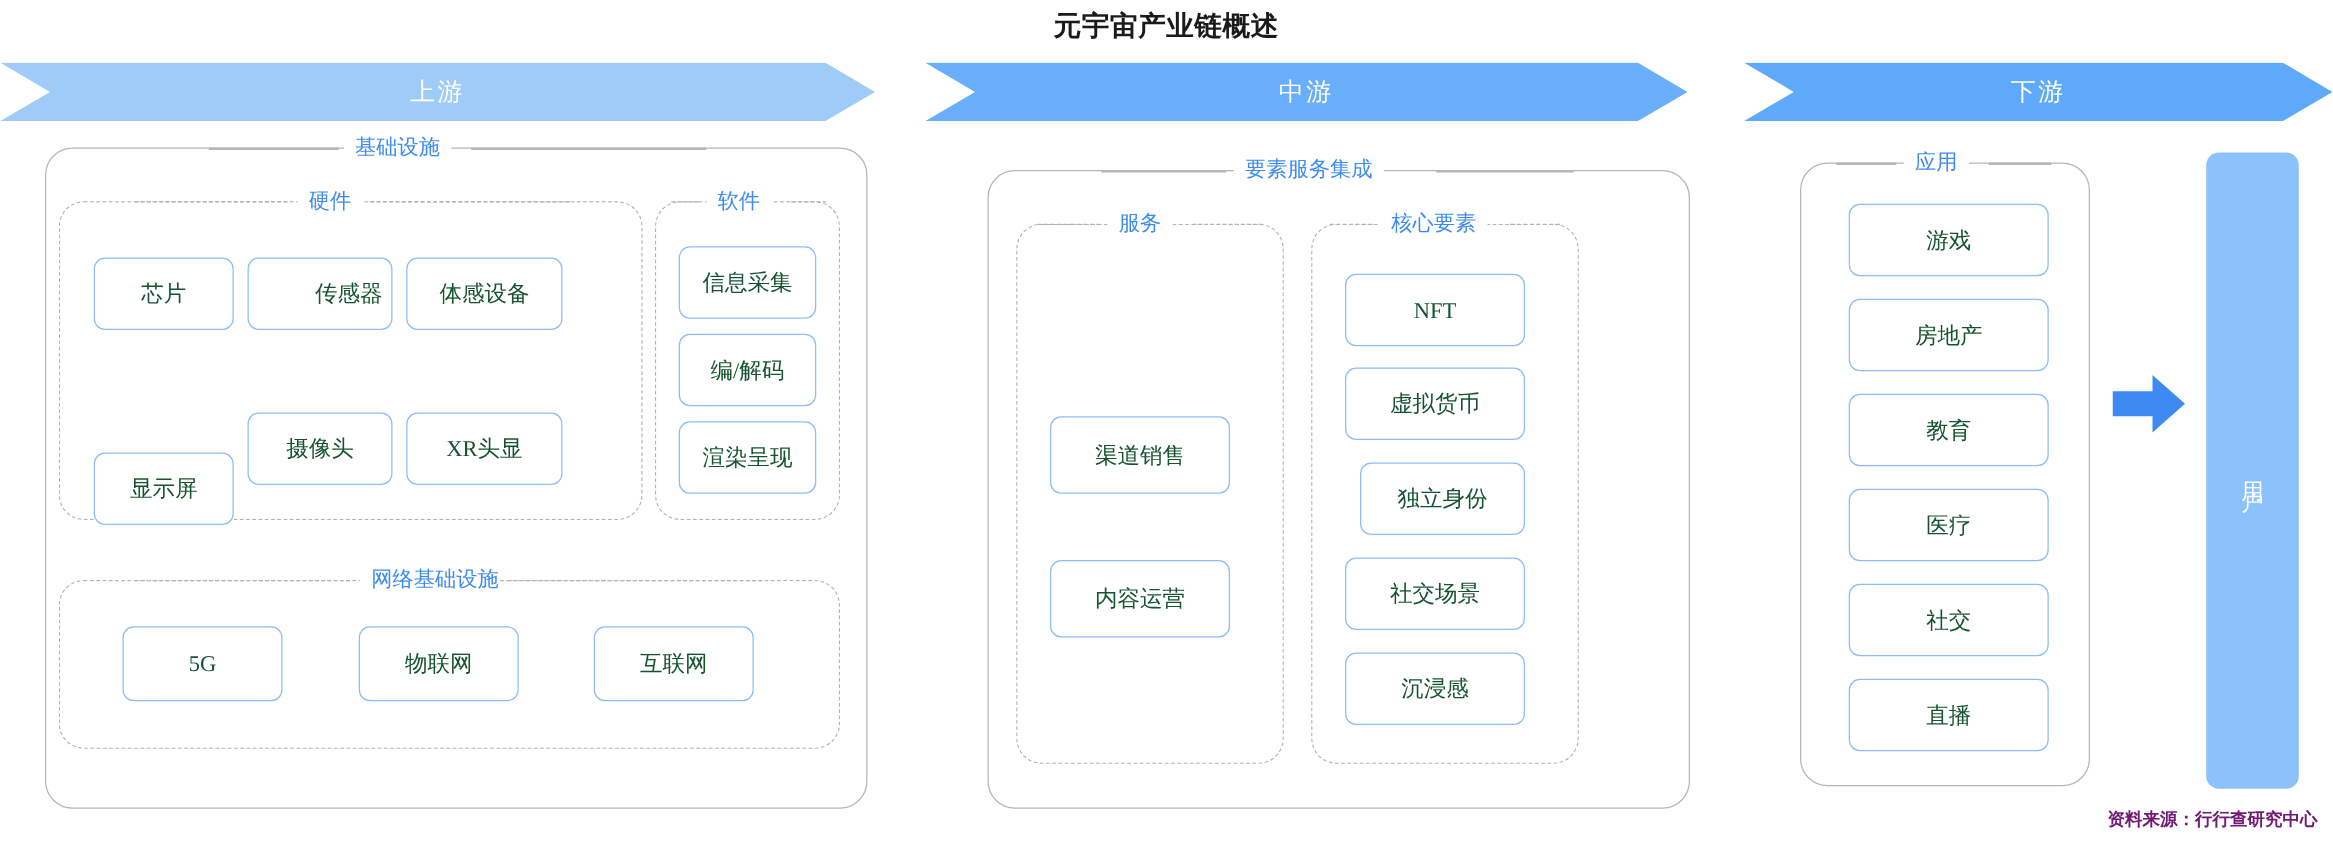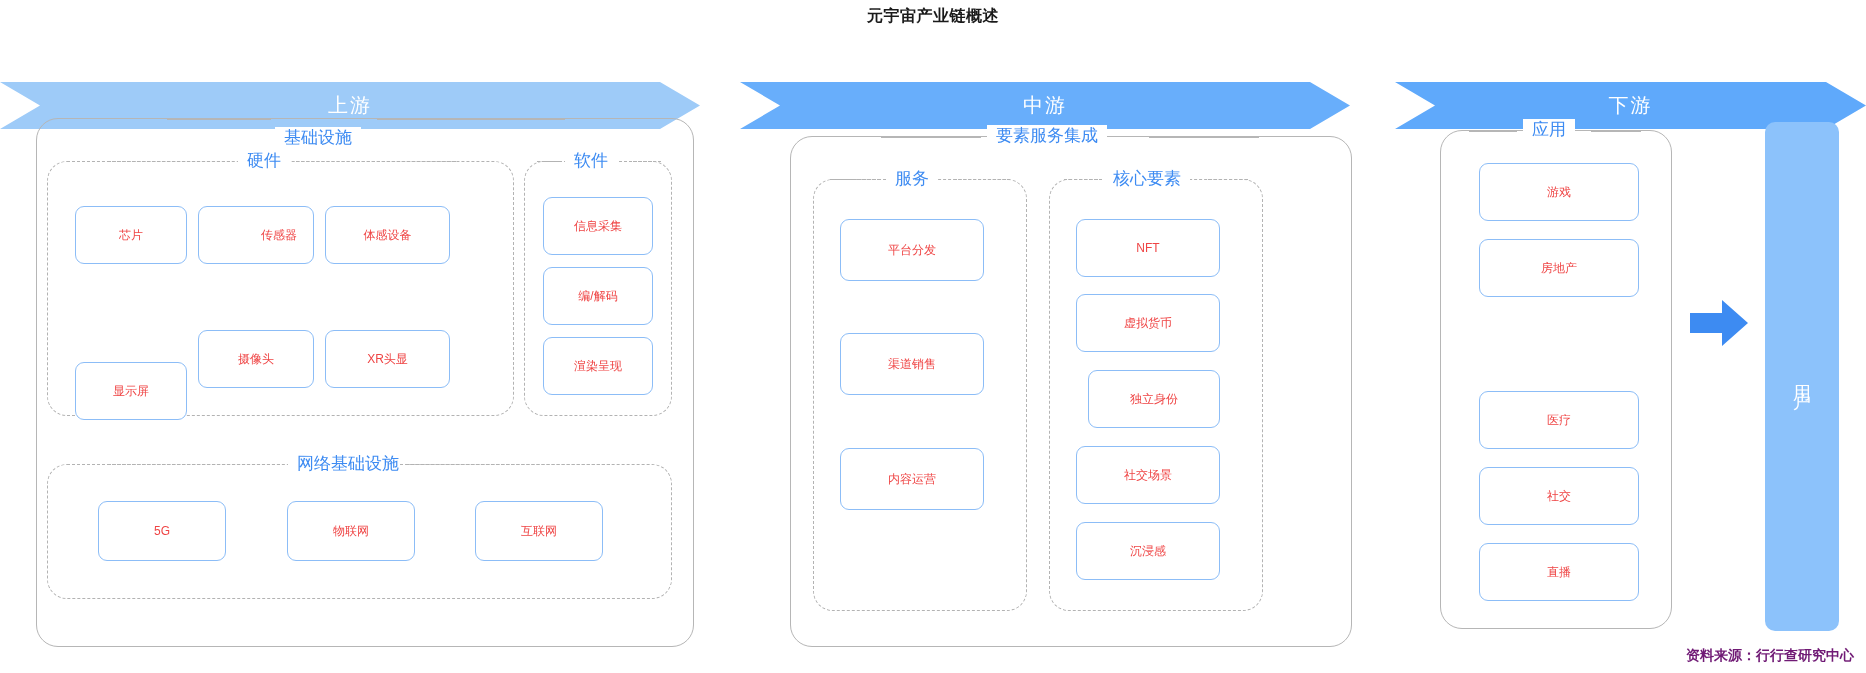--- a/index.html
+++ b/index.html
@@ -3,28 +3,28 @@
 <meta charset="utf-8">
 <style>
   html,body{margin:0;padding:0;}
   body{
     width:1866px;height:673px;background:#ffffff;
     font-family:"Liberation Sans","DejaVu Sans",sans-serif;
     color:#222;overflow:hidden;position:relative;
   }
   .title{
     position:absolute;top:6px;left:0;width:1866px;text-align:center;
-    font-size:16px;font-weight:bold;color:#1a1a1a;letter-spacing:.5px;
+    font-size:22px;font-weight:bold;color:#1a1a1a;letter-spacing:.5px;
   }
 
   
   .band{position:absolute;top:50px;left:0;width:1866px;height:47px;}
   .chev{
     position:absolute;top:0;height:47px;display:flex;align-items:center;
-    justify-content:center;color:#fff;font-size:20px;letter-spacing:2px;margin-top:32px;
+    justify-content:center;color:#fff;font-size:20px;letter-spacing:2px;
   }
   .chev.up{
     left:0;width:700px;background:#9ecbf8;
     clip-path:polygon(0 0,660px 0,700px 50%,660px 100%,0 100%,40px 50%);
   }
   .chev.mid{
     left:740px;width:610px;background:#68aefb;
     clip-path:polygon(0 0,570px 0,610px 50%,570px 100%,0 100%,40px 50%);
   }
   .chev.down{
@@ -37,21 +37,21 @@
   .grp.dashed{border:1.6px dashed #b3b3b3;border-radius:20px;}
   .grp-label{
     position:absolute;top:-12px;background:#fff;padding:0 9px;
     font-size:17px;color:#3d8bf2;white-space:nowrap;line-height:22px;
   }
 
   
   .item{
     position:absolute;border:1.5px solid #8cbdf7;border-radius:9px;
     background:#fff;display:flex;align-items:center;justify-content:center;
-    font-size:12px;color:#ef4444;box-sizing:border-box;
+    font-size:18px;color:#14532d;box-sizing:border-box;font-family:Liberation Serif, serif;
   }
 
   
   .user-panel{
     position:absolute;background:#8cc2fb;border-radius:10px;
     display:flex;align-items:center;justify-content:center;
     color:#fff;font-size:18px;writing-mode:vertical-rl;
     letter-spacing:6px;text-orientation:upright;
   }
   .arrow-right{position:absolute;}
@@ -71,21 +71,21 @@
   </div>
   <div class="chev mid">
     <span>中游</span>
   </div>
   <div class="chev down">
     <span>下游</span>
   </div>
 </div>
 
 <div class="grp" style="left:36px;top:118px;width:656px;height:527px;">
-  <div class="grp-label" style="left:238px;margin-top:20px;">基础设施</div>
+  <div class="grp-label" style="left:238px;">基础设施</div>
 
   <div style="position:absolute;left:130px;top:-1px;width:104px;height:1.6px;background:#b6b6b6;"></div>
   <div style="position:absolute;left:340px;top:-1px;width:188px;height:1.6px;background:#b6b6b6;"></div>
 
   <div class="grp dashed" style="left:10px;top:42px;width:465px;height:253px;">
     <div class="grp-label" style="left:190px;">硬件</div>
     <div style="position:absolute;left:60px;top:-1px;width:122px;height:0;border-top:1.6px dashed #b3b3b3;"></div>
     <div style="position:absolute;left:248px;top:-1px;width:160px;height:0;border-top:1.6px dashed #b3b3b3;"></div>
 
     <div class="item" style="left:27px;top:44px;width:112px;height:58px;">芯片</div>
@@ -120,21 +120,20 @@
 <div class="grp" style="left:790px;top:136px;width:560px;height:509px;">
   <div class="grp-label" style="left:196px;">要素服务集成</div>
   <div style="position:absolute;left:90px;top:-1px;width:100px;height:1.6px;background:#b6b6b6;"></div>
   <div style="position:absolute;left:358px;top:-1px;width:110px;height:1.6px;background:#b6b6b6;"></div>
 
   <div class="grp dashed" style="left:22px;top:42px;width:212px;height:430px;">
     <div class="grp-label" style="left:72px;">服务</div>
     <div style="position:absolute;left:16px;top:-1px;width:50px;height:0;border-top:1.6px dashed #b3b3b3;"></div>
     <div style="position:absolute;left:140px;top:-1px;width:56px;height:0;border-top:1.6px dashed #b3b3b3;"></div>
 
-    <div class="item" style="left:26px;top:39px;width:144px;height:62px;">平台分发</div>
     <div class="item" style="left:26px;top:153px;width:144px;height:62px;text-align:right;">渠道销售</div>
     <div class="item" style="left:26px;top:268px;width:144px;height:62px;">内容运营</div>
   </div>
 
   <div class="grp dashed" style="left:258px;top:42px;width:212px;height:430px;">
     <div class="grp-label" style="left:54px;">核心要素</div>
     <div style="position:absolute;left:14px;top:-1px;width:34px;height:0;border-top:1.6px dashed #b3b3b3;"></div>
     <div style="position:absolute;left:158px;top:-1px;width:40px;height:0;border-top:1.6px dashed #b3b3b3;"></div>
 
     <div class="item" style="left:26px;top:39px;width:144px;height:58px;">NFT</div>
@@ -145,20 +144,21 @@
   </div>
 </div>
 
 <div class="grp" style="left:1440px;top:130px;width:230px;height:497px;">
   <div class="grp-label" style="left:82px;">应用</div>
   <div style="position:absolute;left:28px;top:-1px;width:48px;height:1.6px;background:#b6b6b6;"></div>
   <div style="position:absolute;left:150px;top:-1px;width:50px;height:1.6px;background:#b6b6b6;"></div>
 
   <div class="item" style="left:38px;top:32px;width:160px;height:58px;">游戏</div>
   <div class="item" style="left:38px;top:108px;width:160px;height:58px;">房地产</div>
+  <div class="item" style="left:38px;top:184px;width:160px;height:58px;">教育</div>
   <div class="item" style="left:38px;top:260px;width:160px;height:58px;">医疗</div>
   <div class="item" style="left:38px;top:336px;width:160px;height:58px;">社交</div>
   <div class="item" style="left:38px;top:412px;width:160px;height:58px;">直播</div>
 </div>
 
 <div class="arrow-right" style="left:1690px;top:298px;width:60px;height:50px;">
   <svg width="60" height="50" viewBox="0 0 60 50">
     <polygon points="0,15 32,15 32,2 58,25 32,48 32,35 0,35" fill="#3d8bf2"></polygon>
   </svg>
 </div>

